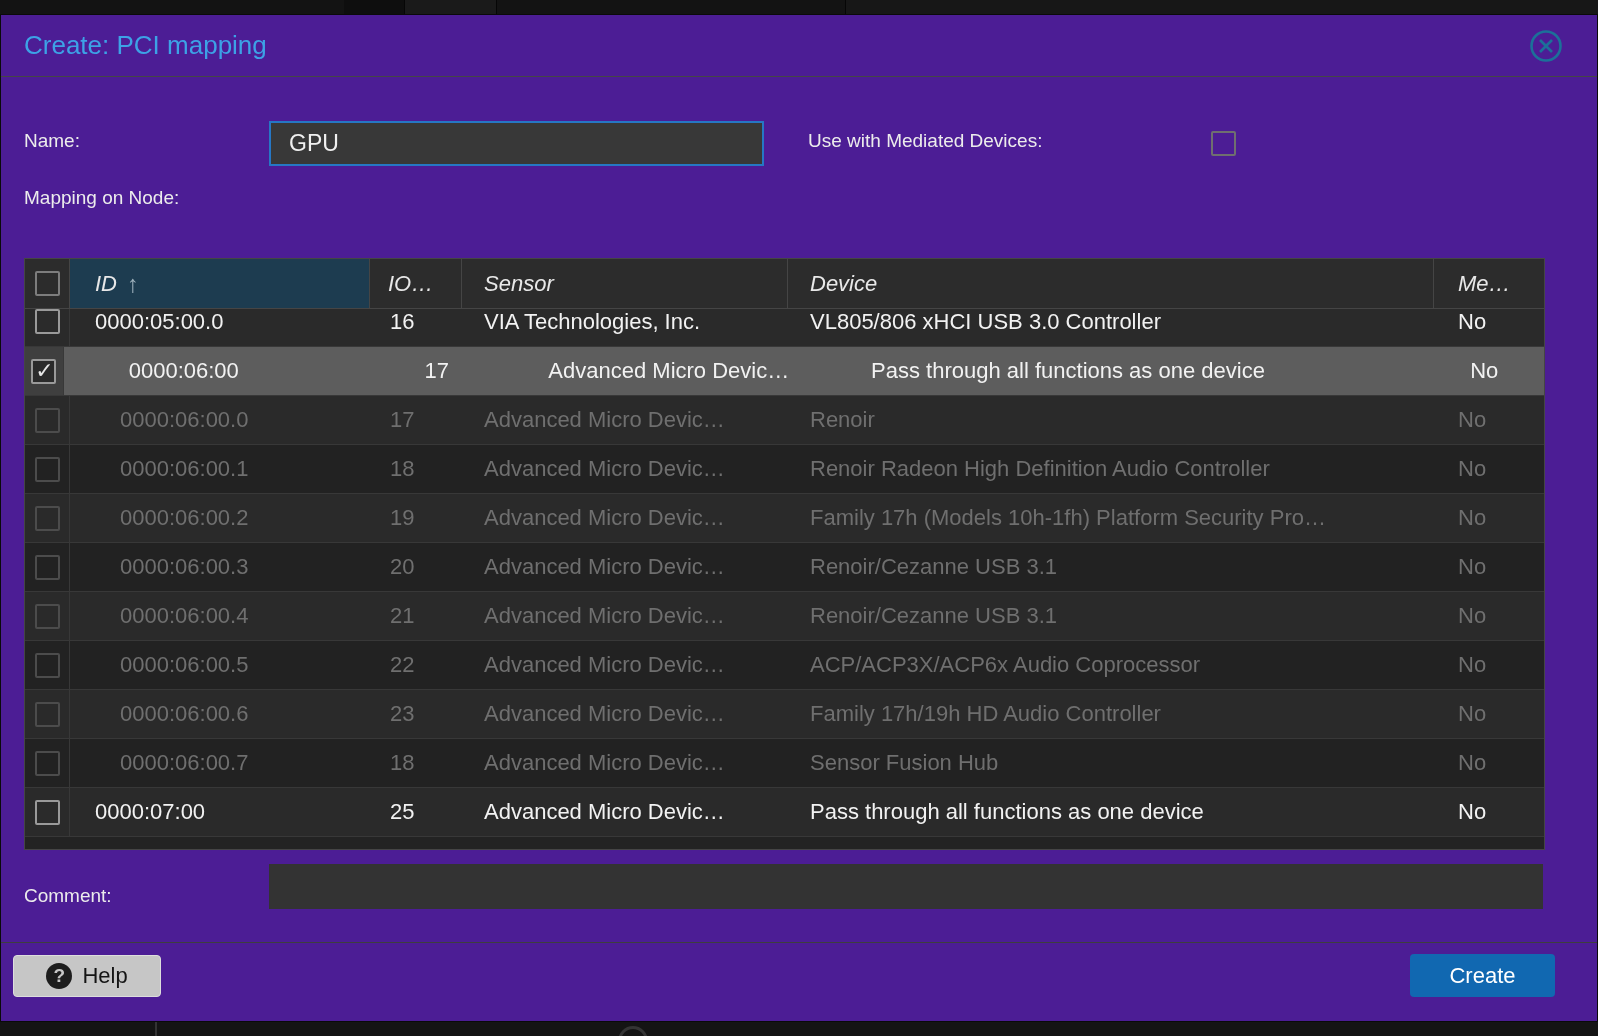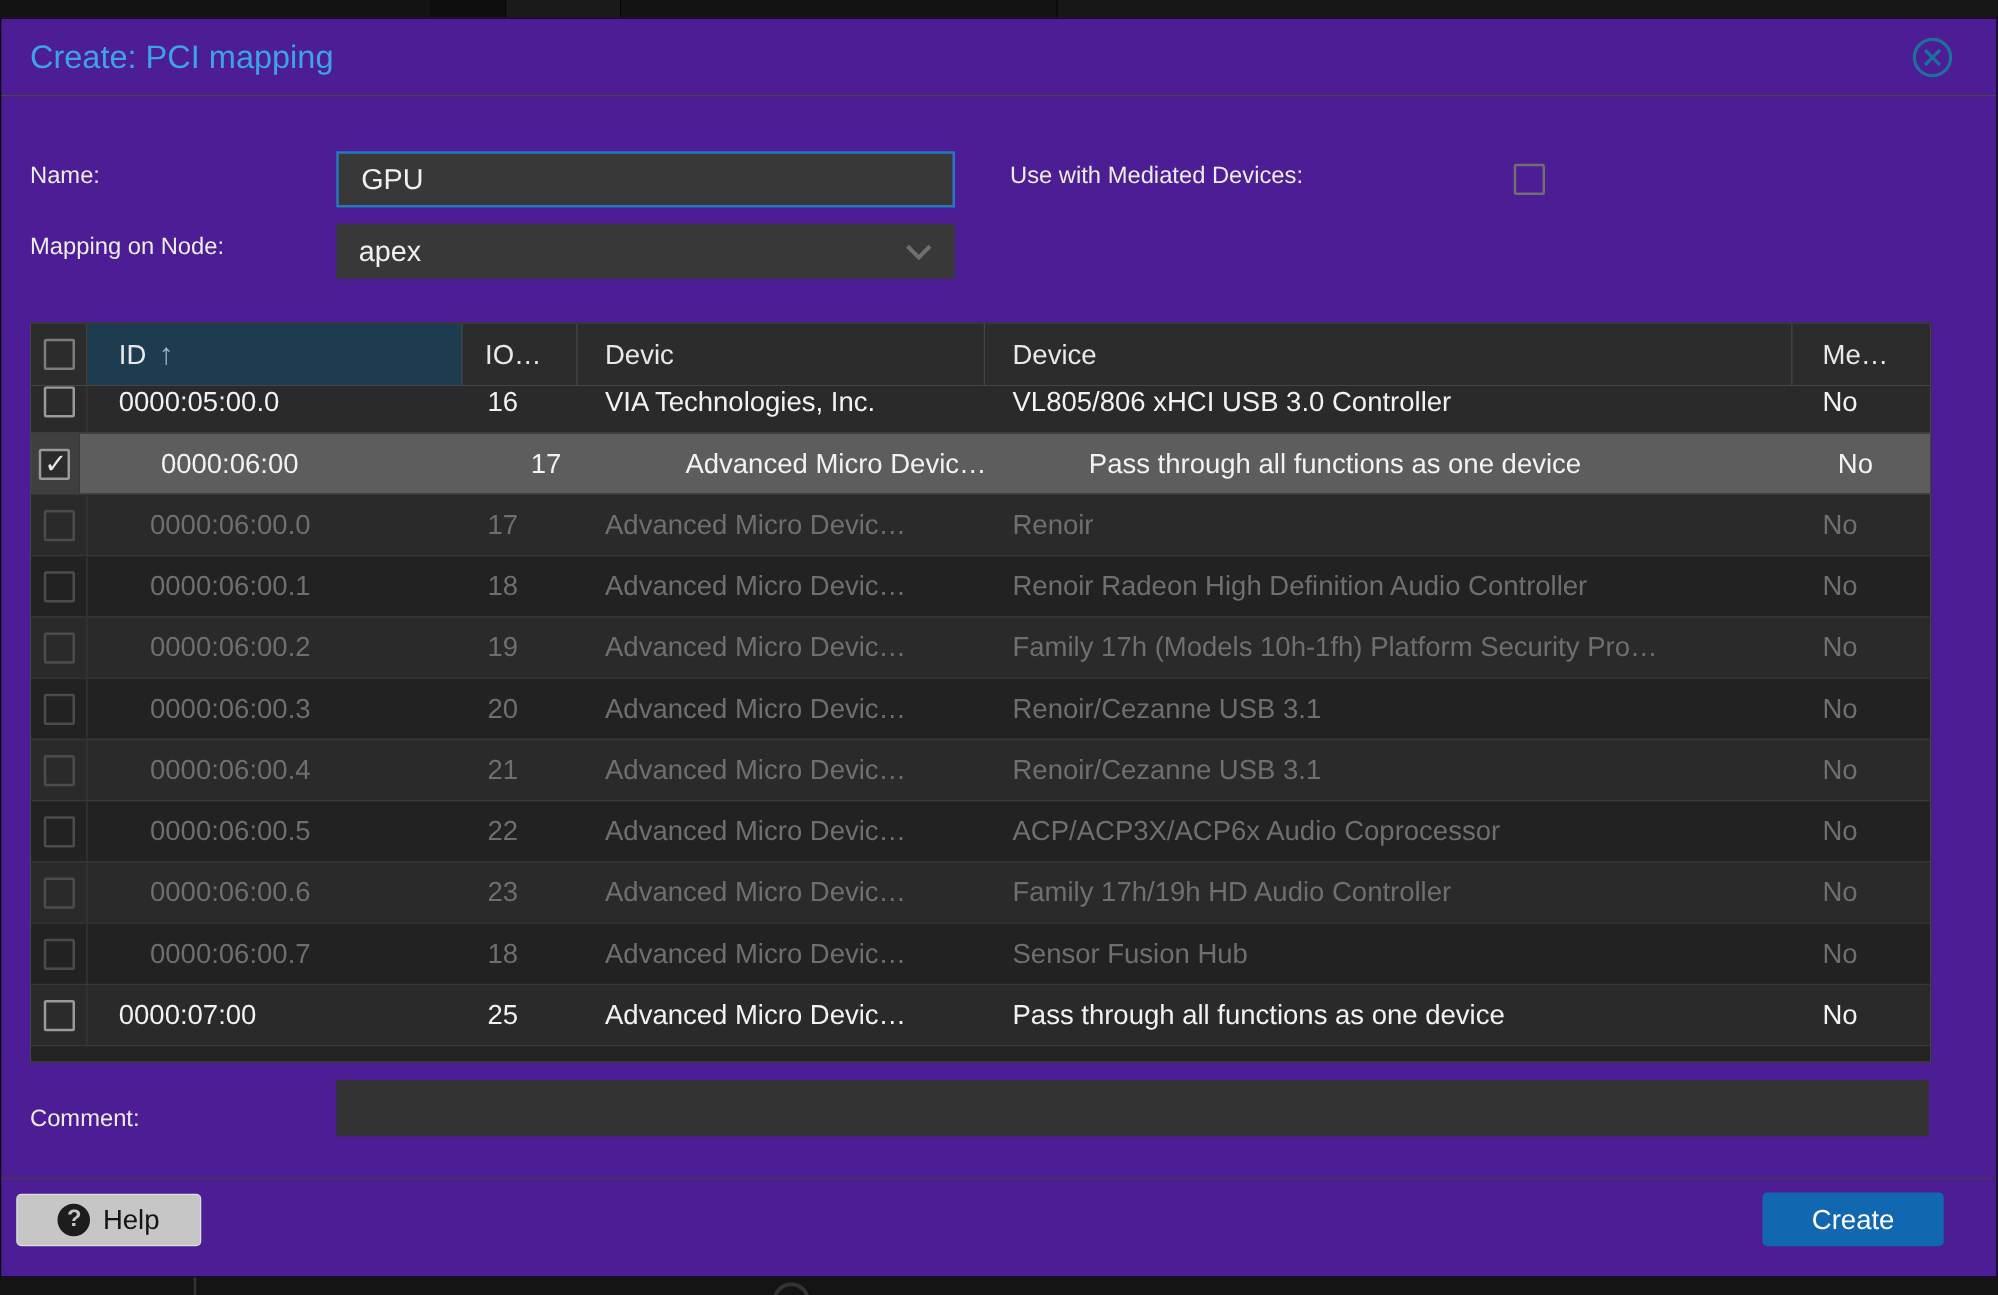--- a/index.html
+++ b/index.html
@@ -32,21 +32,21 @@
            display:flex; align-items:center; padding:0 18px; color:#f0f0f0; font-size:23px; cursor:pointer; }
   .combo .chev { margin-left:auto; }
 
   .checkbox { display:inline-block; width:25px; height:25px; border:2px solid #7d7d7d;
               border-radius:2px; background:transparent; position:relative; }
   .mediated-cb { position:absolute; left:1210px; top:116px; border-color:#6f6f6f; }
 
   
   .grid { position:absolute; left:23px; top:243px; width:1521px; height:592px;
           border:1px solid #454545; background:#232323; }
-  .grid-header { display:flex; height:50px; background:#2c2c2c; border-bottom:1px solid #454545; }
+  .grid-header { display:flex; height:50px; background:#2c2c2c; border-bottom:1px solid #454545;font-style:italic; }
   .hcell { display:flex; align-items:center; font-size:22px; color:#e8e8e8;
            border-right:1px solid #454545; overflow:hidden; white-space:nowrap; cursor:pointer; }
   .hcb { width:45px; justify-content:center; }
   .hid { width:300px; padding-left:25px; }
   .hid.sorted { background:#1d3c50; }
   .sort-arrow { color:#9fb2bd; margin-left:10px; font-size:24px; }
   .hio { width:92px; padding-left:18px; }
   .hvendor { width:326px; padding-left:22px; }
   .hdevice { width:646px; padding-left:22px; }
   .hmdev { width:110px; padding-left:24px; border-right:none;text-align:right; }
@@ -109,38 +109,32 @@
       </svg>
     </div>
 
     <div class="label" style="left:23px; top:115px;">Name:</div>
     <input class="text-input name-input" value="GPU" style="">
 
     <div class="label" style="left:807px; top:115px;">Use with Mediated Devices:</div>
     <span class="checkbox mediated-cb"></span>
 
     <div class="label" style="left:23px; top:172px;">Mapping on Node:</div>
-    <div class="combo">
-      <span>apex</span>
-      <svg class="chev" width="22" height="13" viewBox="0 0 22 13">
-        <polyline points="2,2 11,11 20,2" fill="none" stroke="#6f6f6f" stroke-width="3.2"></polyline>
-      </svg>
-    </div>
 
     <div class="grid">
       <div class="grid-header">
         <div class="hcell hcb">
           <span class="checkbox"></span>
         </div>
         <div class="hcell hid sorted">
           <span>ID</span>
           <span class="sort-arrow">↑</span>
         </div>
         <div class="hcell hio">IO…</div>
-        <div class="hcell hvendor">Devic</div>
+        <div class="hcell hvendor">Sensor</div>
         <div class="hcell hdevice">Device</div>
         <div class="hcell hmdev">Me…</div>
       </div>
       <div class="grid-body">
 
       <div class="row even">
     <div class="cell cb-cell">
       <span class="checkbox row-cb"></span>
     </div>
     <div class="cell c-id">0000:05:00.0</div>

